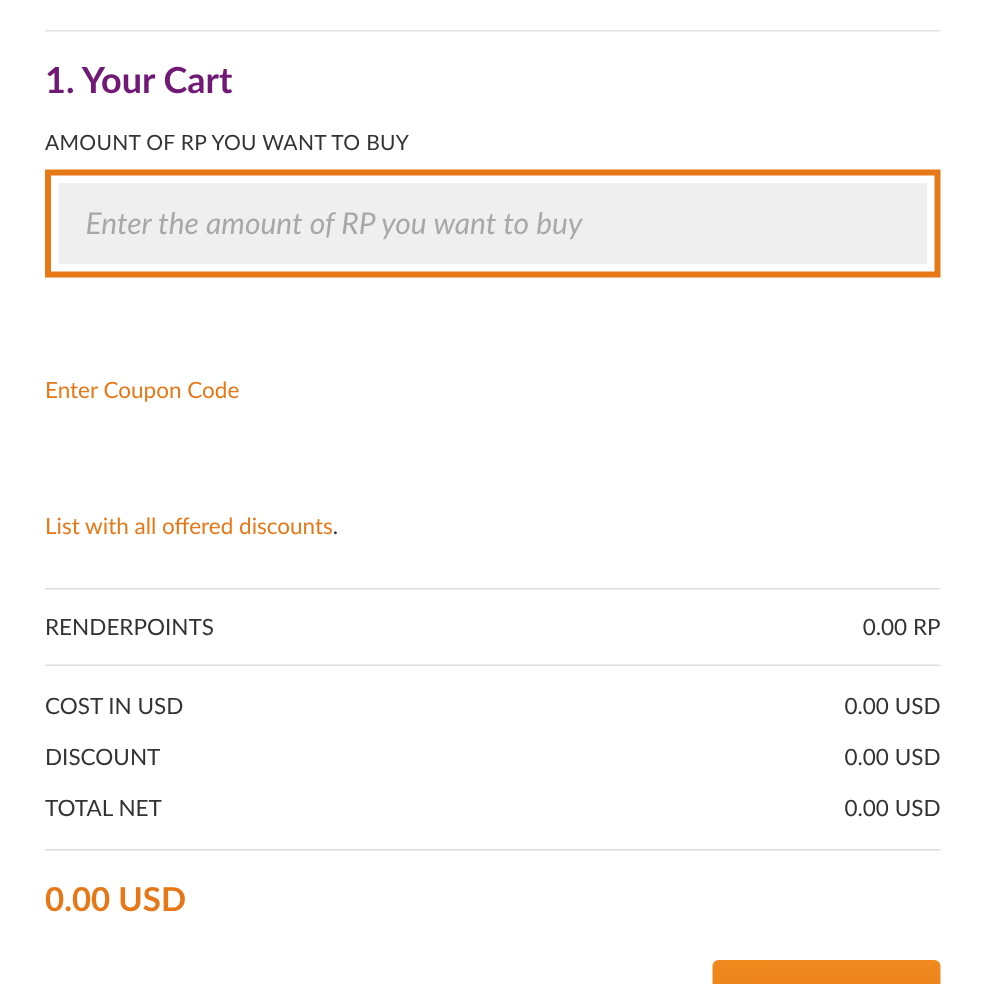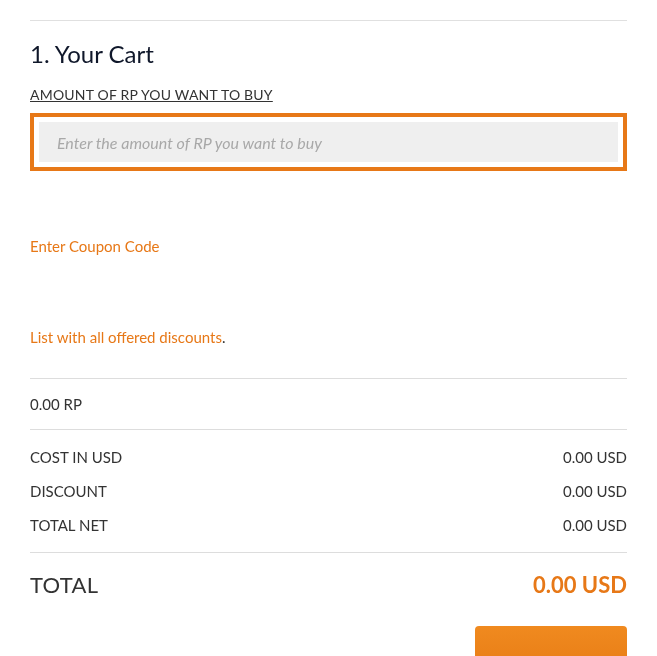--- a/index.html
+++ b/index.html
@@ -13,44 +13,43 @@
       color: #333;
       padding: 20px 30px;
       width: 657px;
     }
     .top-divider {
       border-top: 1px solid #e0e0e0;
       margin-bottom: 18px;
     }
     .section-title {
       font-size: 24px;
-      font-weight: 400;
-      color: #0f172a;
+      font-weight: 700;
+      color: #701a75;
       margin-bottom: 18px;
     }
     .field-label {
       font-size: 14px;
       font-weight: 400;
       color: #333;
       letter-spacing: 0.2px;
       margin-bottom: 10px;
-      text-decoration: underline;
     }
     .input-highlight {
       border: 4px solid #e77817;
       padding: 5px;
       margin-bottom: 18px;
     }
     .rp-input {
       width: 100%;
-      height: 40px;
+      height: 54px;
       background: #efefef;
       border: none;
       padding: 0 18px;
-      font-size: 16px;
+      font-size: 20px;
       font-style: italic;
       color: #999;
       font-family: inherit;
       outline: none;
     }
     .rp-input::placeholder {
       color: #a8a8a8;
       font-style: italic;
     }
     .link {
@@ -144,20 +143,21 @@
 
 <div class="info-text">
   <br>
   <br>
   <a class="link">List with all offered discounts</a><span>.</span>
 </div>
 
 <div class="divider"></div>
 
 <div class="summary-row padded">
+  <span>RENDERPOINTS</span>
   <span class="summary-value">0.00 RP</span>
 </div>
 
 <div class="divider"></div>
 
 <div class="summary-group">
   <div class="summary-row tight">
     <span>COST IN USD</span>
     <span class="summary-value">0.00 USD</span>
   </div>
@@ -167,21 +167,20 @@
   </div>
   <div class="summary-row tight">
     <span>TOTAL NET</span>
     <span class="summary-value">0.00 USD</span>
   </div>
 </div>
 
 <div class="divider"></div>
 
 <div class="total-row">
-  <span class="total-label">TOTAL</span>
   <span class="total-value">0.00 USD</span>
 </div>
 
 <div class="button-row">
   <button class="next-btn">NEXT</button>
 </div>
 
 
 
 

